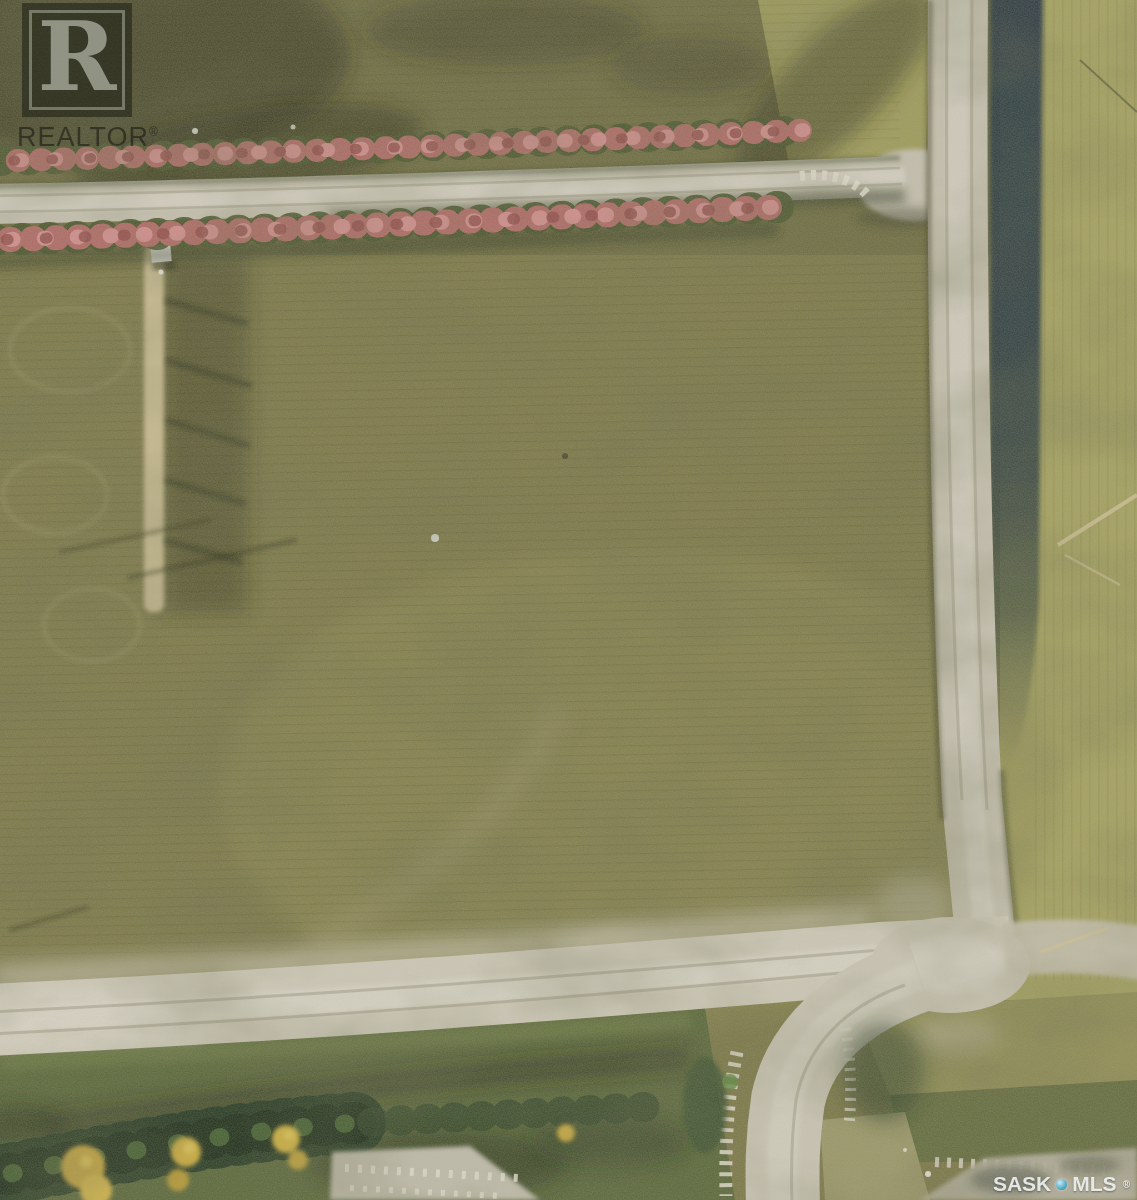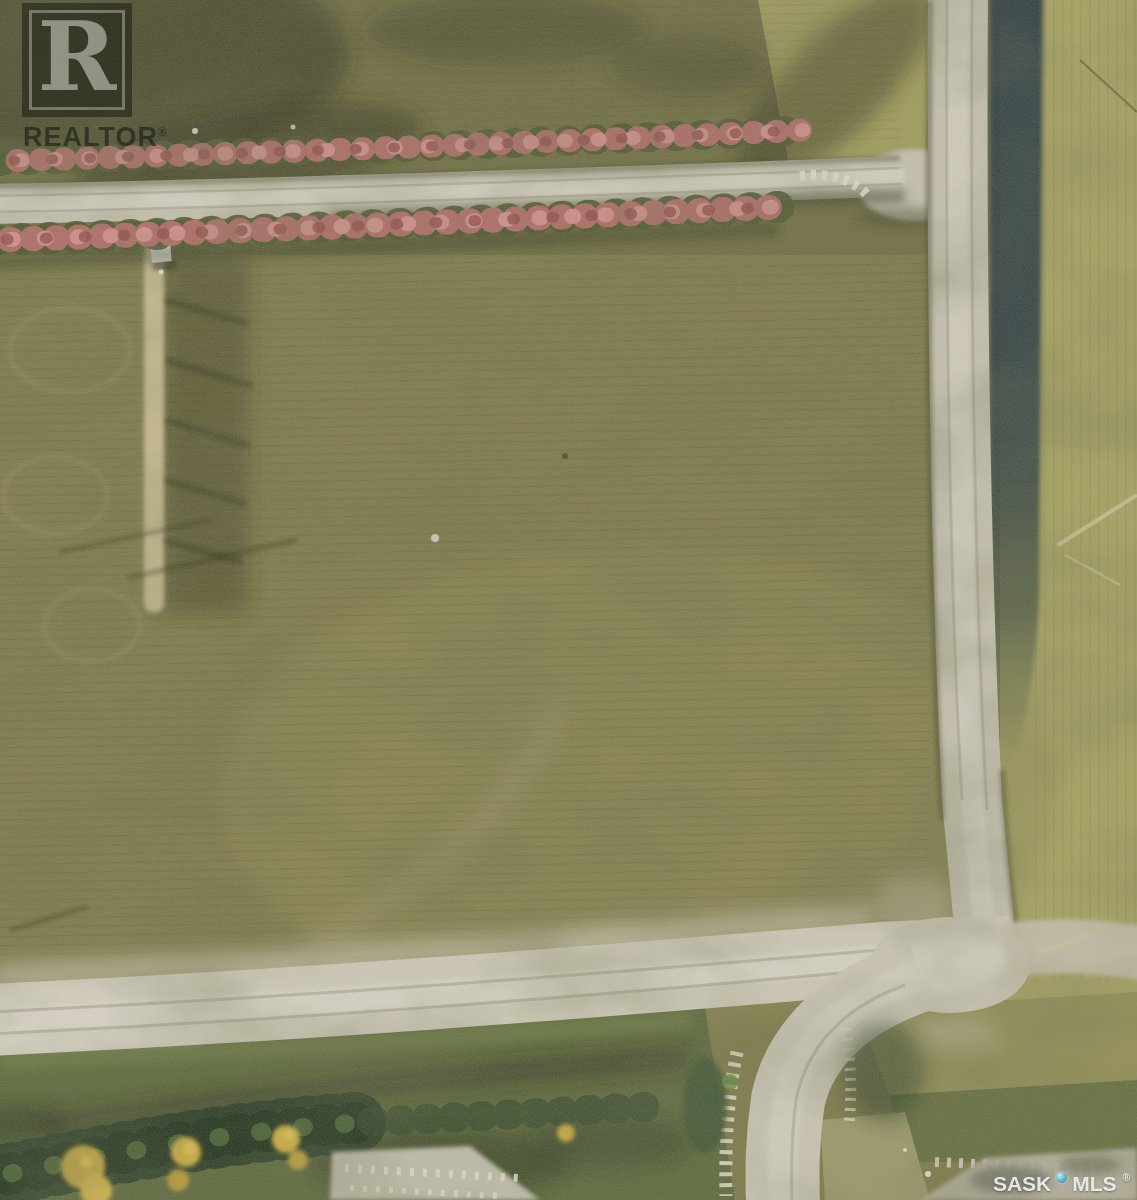--- a/index.html
+++ b/index.html
@@ -6,26 +6,26 @@
   .stage{position:relative;width:1137px;height:1200px;overflow:hidden;background:#7c7848;font-family:"Liberation Sans",sans-serif;}
   .stage svg{position:absolute;left:0;top:0;display:block;}
 
   
   .realtor{position:absolute;left:5px;top:3px;z-index:10;}
   .realtor-box{width:110px;height:114px;margin-left:17px;background:rgba(22,25,16,0.52);
     position:relative;display:flex;align-items:center;justify-content:center;}
   .realtor-box::before{content:"";position:absolute;inset:7px;border:3px solid rgba(222,226,214,0.38);}
   .realtor-r{font-family:"DejaVu Serif",serif;font-weight:bold;font-size:95px;line-height:1;
     color:rgba(218,222,208,0.55);margin-top:-8px;}
-  .realtor-word{margin-top:5px;margin-left:18px;font-weight:bold;font-size:27px;letter-spacing:1px;
+  .realtor-word{margin-top:5px;margin-left:12px;font-weight:normal;font-size:27px;letter-spacing:1px;
     color:rgba(26,28,20,0.62);white-space:nowrap;}
   .realtor-word sup{font-size:12px;vertical-align:super;}
 
   
-  .mls{position:absolute;right:7px;bottom:4px;z-index:10;display:flex;gap:5px;
+  .mls{position:absolute;right:7px;bottom:4px;z-index:10;display:flex;align-items:center;gap:5px;
     font-weight:bold;font-size:21px;color:rgba(246,248,246,0.88);
     text-shadow:0 1px 2px rgba(35,45,40,0.5);}
   .mls-dot{width:11px;height:11px;border-radius:50%;
     background:radial-gradient(circle at 35% 32%,#c6ecf5,#57abc8 60%,#2e7d9e);
     box-shadow:0 0 3px rgba(255,255,255,0.55);}
   .mls sup{font-size:10px;vertical-align:super;margin-left:1px;}
 </style>
 </head>
 <body>
 

